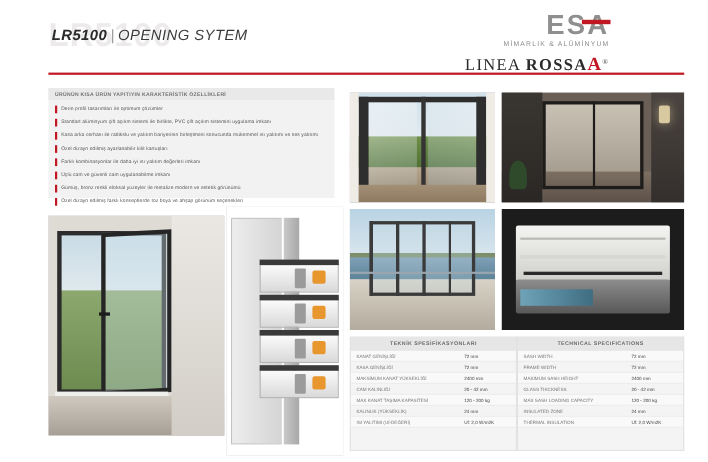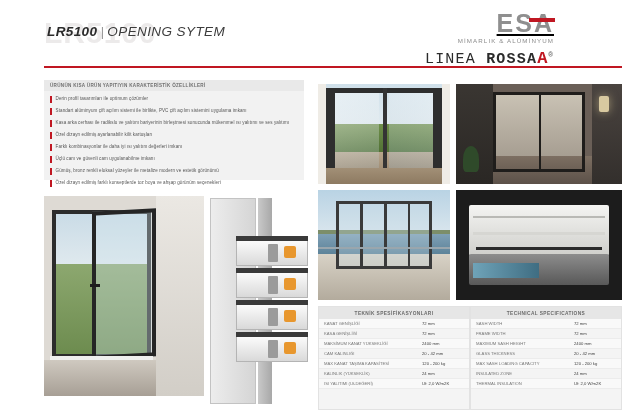--- a/index.html
+++ b/index.html
@@ -34,39 +34,39 @@
   }
   .title-main .bold { font-weight: bold; color: #2a2a2a; }
   .title-main .sep { color: #9a9a9a; margin: 0 3px; }
 
   
   .logo-wrap {
     position: absolute; right: 22px; top: 10px; width: 200px; height: 56px;
     text-align: right;
   }
   .esa-logo {
-    position: relative; height: 26px; display: inline-block; text-decoration: underline;
+    position: relative; height: 26px; display: inline-block;
   }
   .esa-text {
     font-family: "Liberation Sans", sans-serif;
     font-size: 25px; font-weight: bold; color: #8f8f8f;
     letter-spacing: 2px; line-height: 26px;
   }
   .esa-bar {
     position: absolute; right: -1px; top: 8px; width: 26px; height: 4px;
     background: #c01722;
   }
   .esa-sub {
     font-size: 6.2px; color: #8c8c8c; letter-spacing: 1.1px;
     margin-top: 1px;
   }
   .linea {
     margin-top: 5px;
     font-size: 15px; color: #2b2b2b; letter-spacing: 1.2px;
-    font-family: Liberation Mono, monospace;
+    font-family: Liberation Serif, serif;
     text-align: right;
   }
   .linea .rossa { font-weight: bold; }
   .linea .a-red { color: #c01722; font-weight: bold; font-size: 17px; }
   .linea .reg { font-size: 7px; vertical-align: super; color: #555; }
 
   .header-rule {
     position: absolute; left: 44px; top: 66px; width: 578px; height: 2px;
     background: #c01722;
   }

